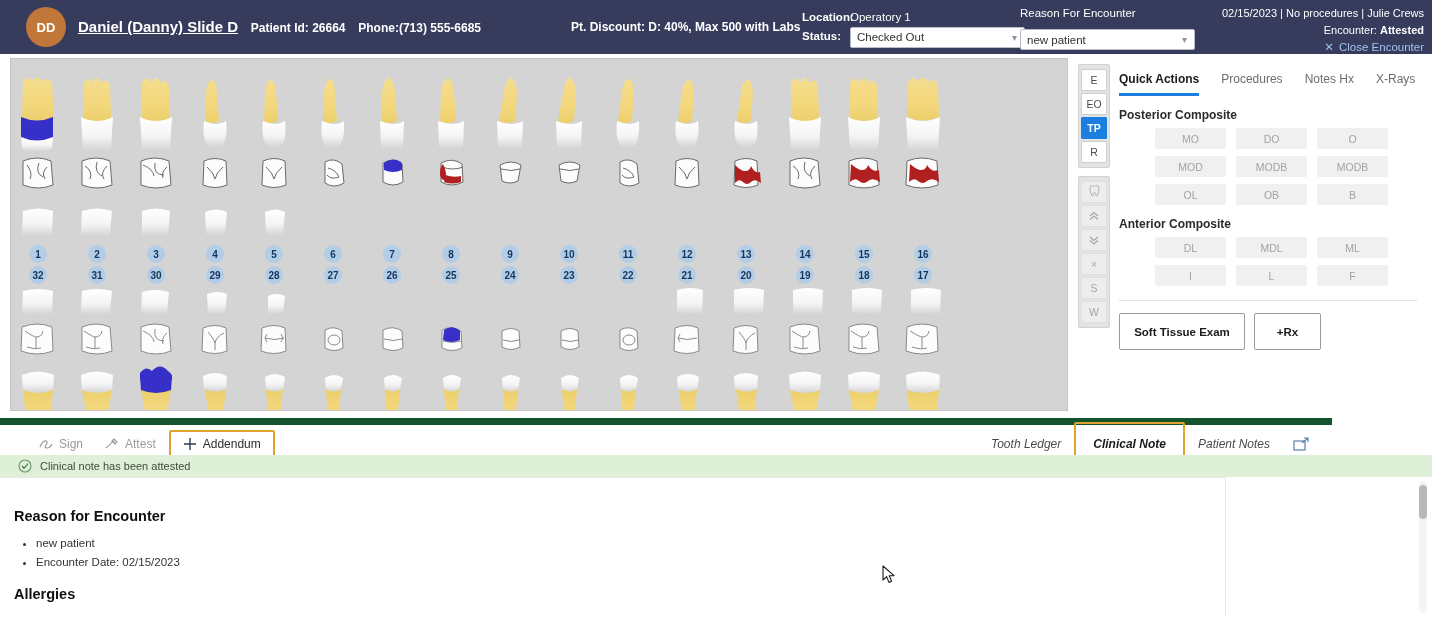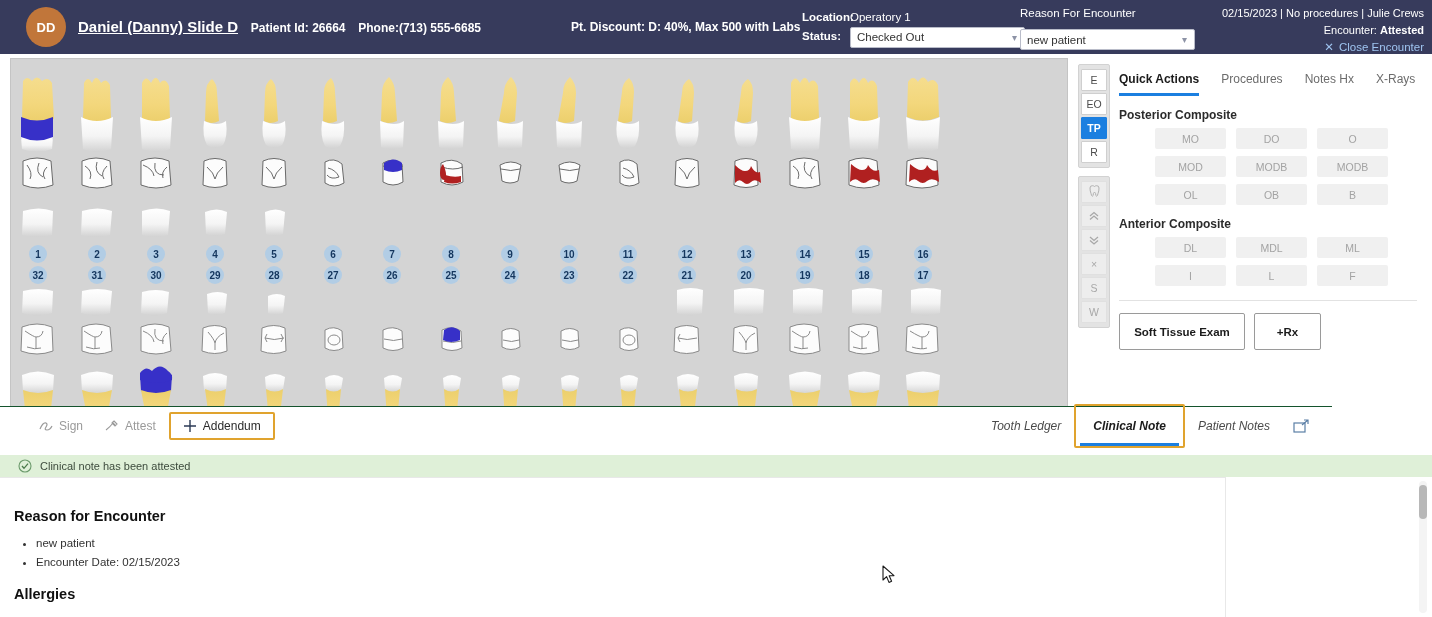--- a/index.html
+++ b/index.html
@@ -89,22 +89,22 @@
   .abtn {
     height: 37px; background: #fff; border: 1px solid #9a9a9a; border-radius: 2px;
     font-size: 11.5px; font-weight: bold; color: #1b1b1b; cursor: pointer;
     display: flex; align-items: center; justify-content: center;
   }
   .abtn.wide { width: 126px; }
   .abtn.narrow { width: 67px; }
 
   
   .btoolbar {
-    position: absolute; left: 0; top: 406px; width: 1332px; height: 38px;
-    background: #fff; border-top: 1px solid #14532d;
+    position: absolute; left: 0; top: 418px; width: 1332px; height: 38px;
+    background: #fff; border-top: 7px solid #14532d;
   }
   .sign-grp { position: absolute; left: 30px; top: 0; height: 38px; display: flex; align-items: center; gap: 4px; }
   .tbtn {
     display: flex; align-items: center; gap: 6px; padding: 5px 9px;
     font-size: 12px; color: #9a9a9a; cursor: pointer;
   }
   .tbtn.enabled { color: #2b2b2b; }
   .tbtn.hl { border: 2px solid #e0a32e; border-radius: 2px; padding: 5px 12px; }
   .rtab-grp { position: absolute; right: 12px; top: 0; height: 38px; display: flex; align-items: center; gap: 0; }
   .btab { font-size: 12px; color: #4a4a4a; padding: 10px 13px; cursor: pointer; white-space: nowrap; font-style: italic; }

